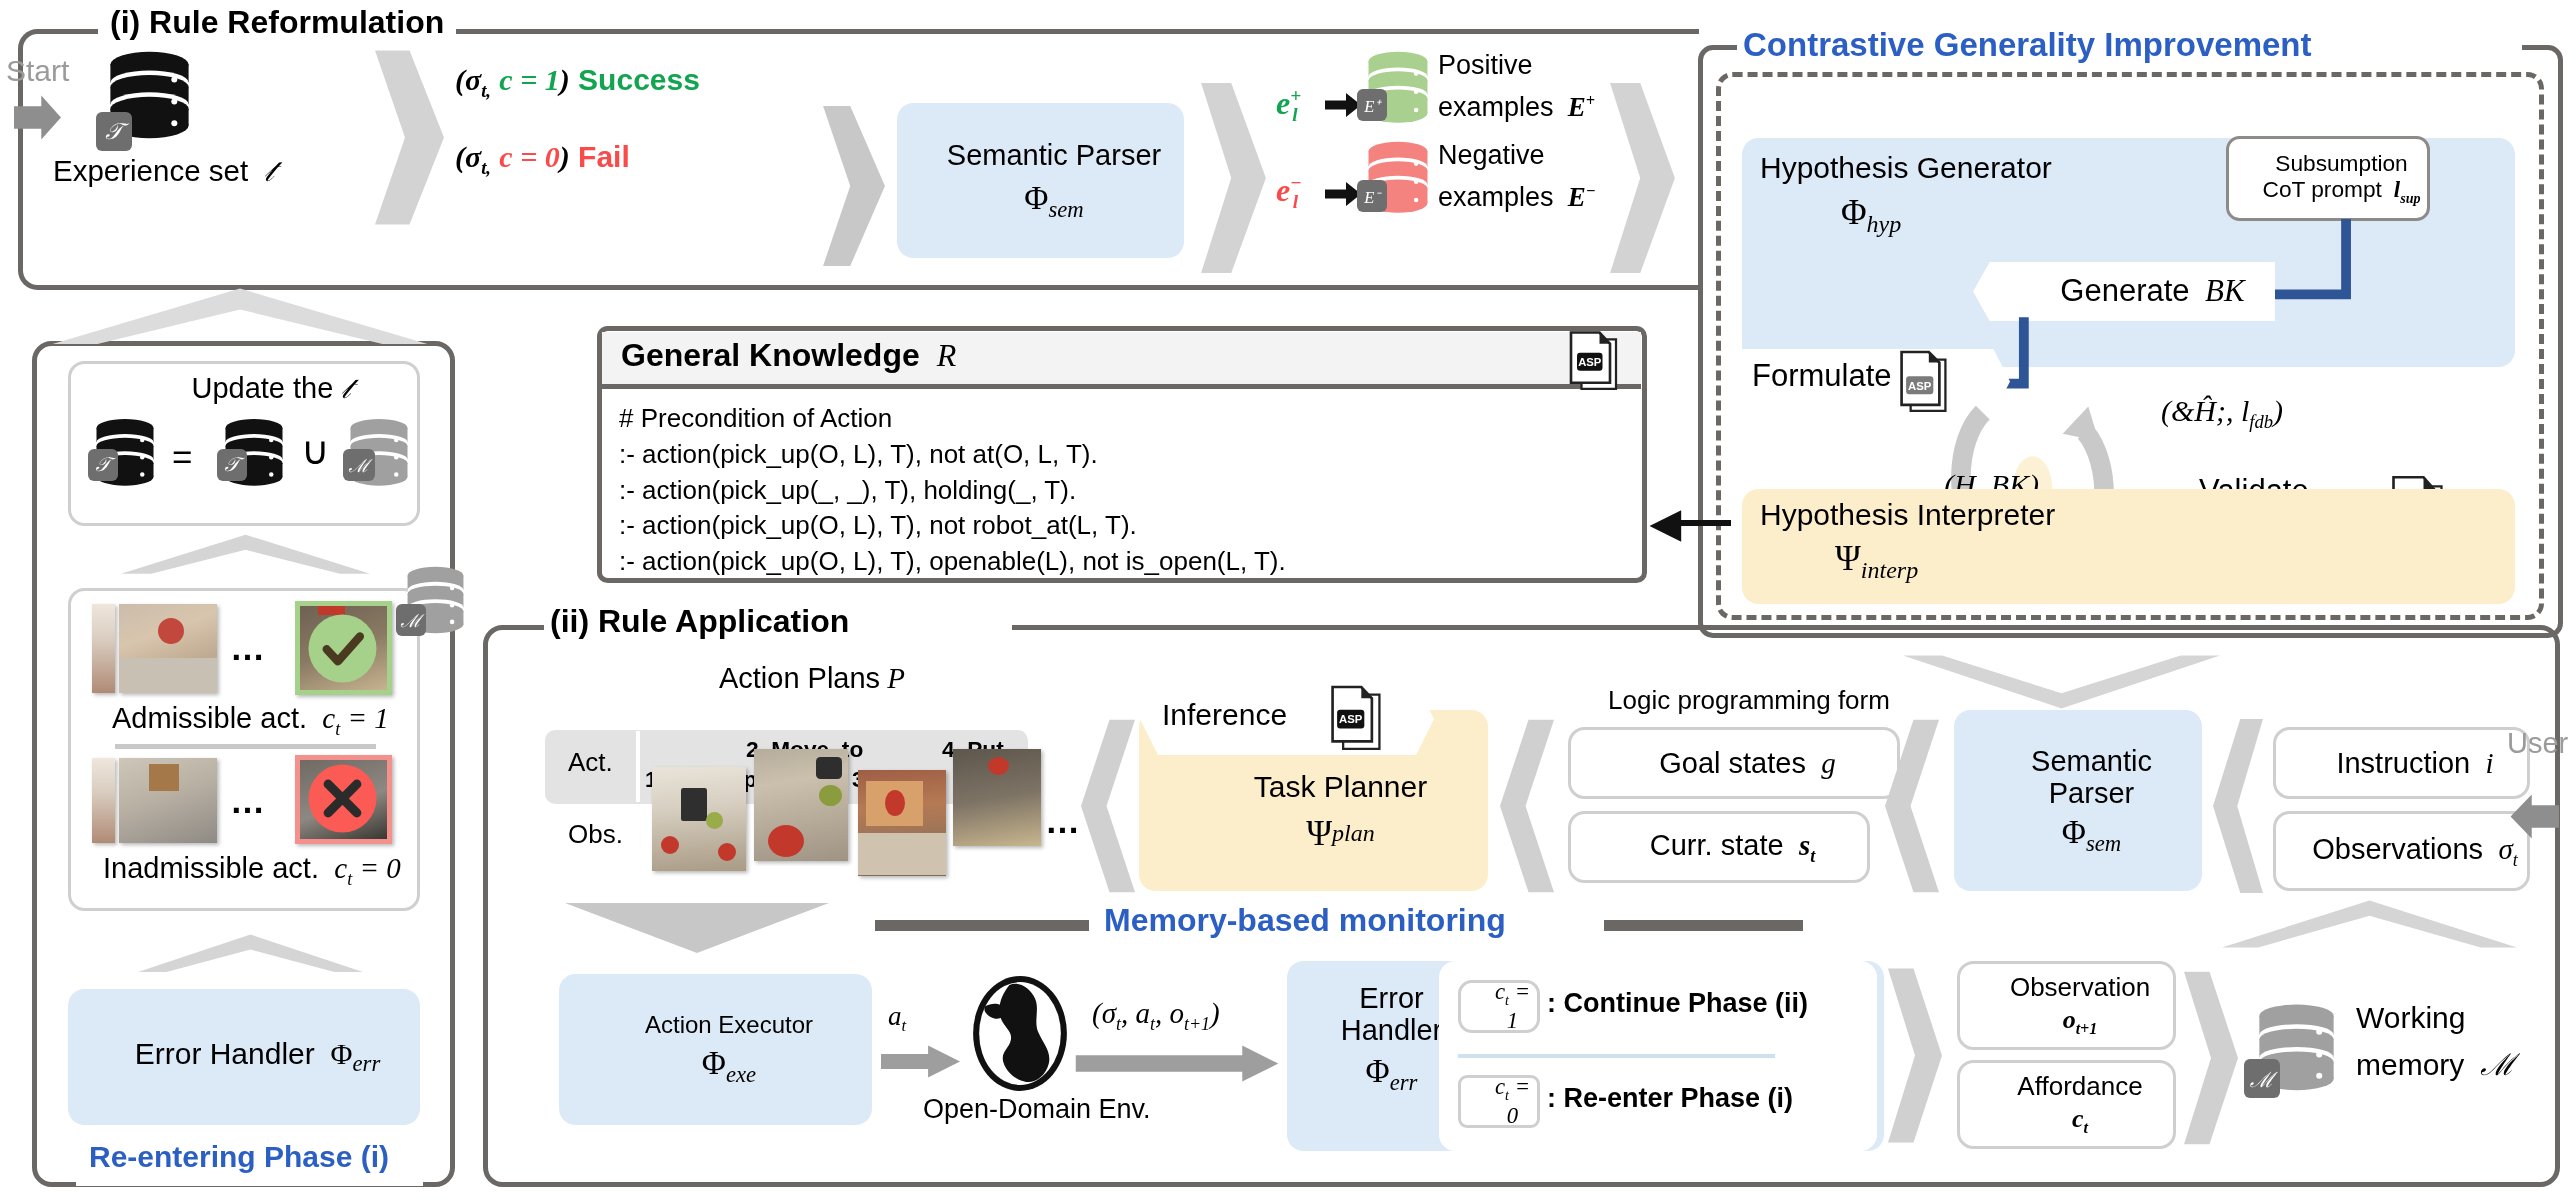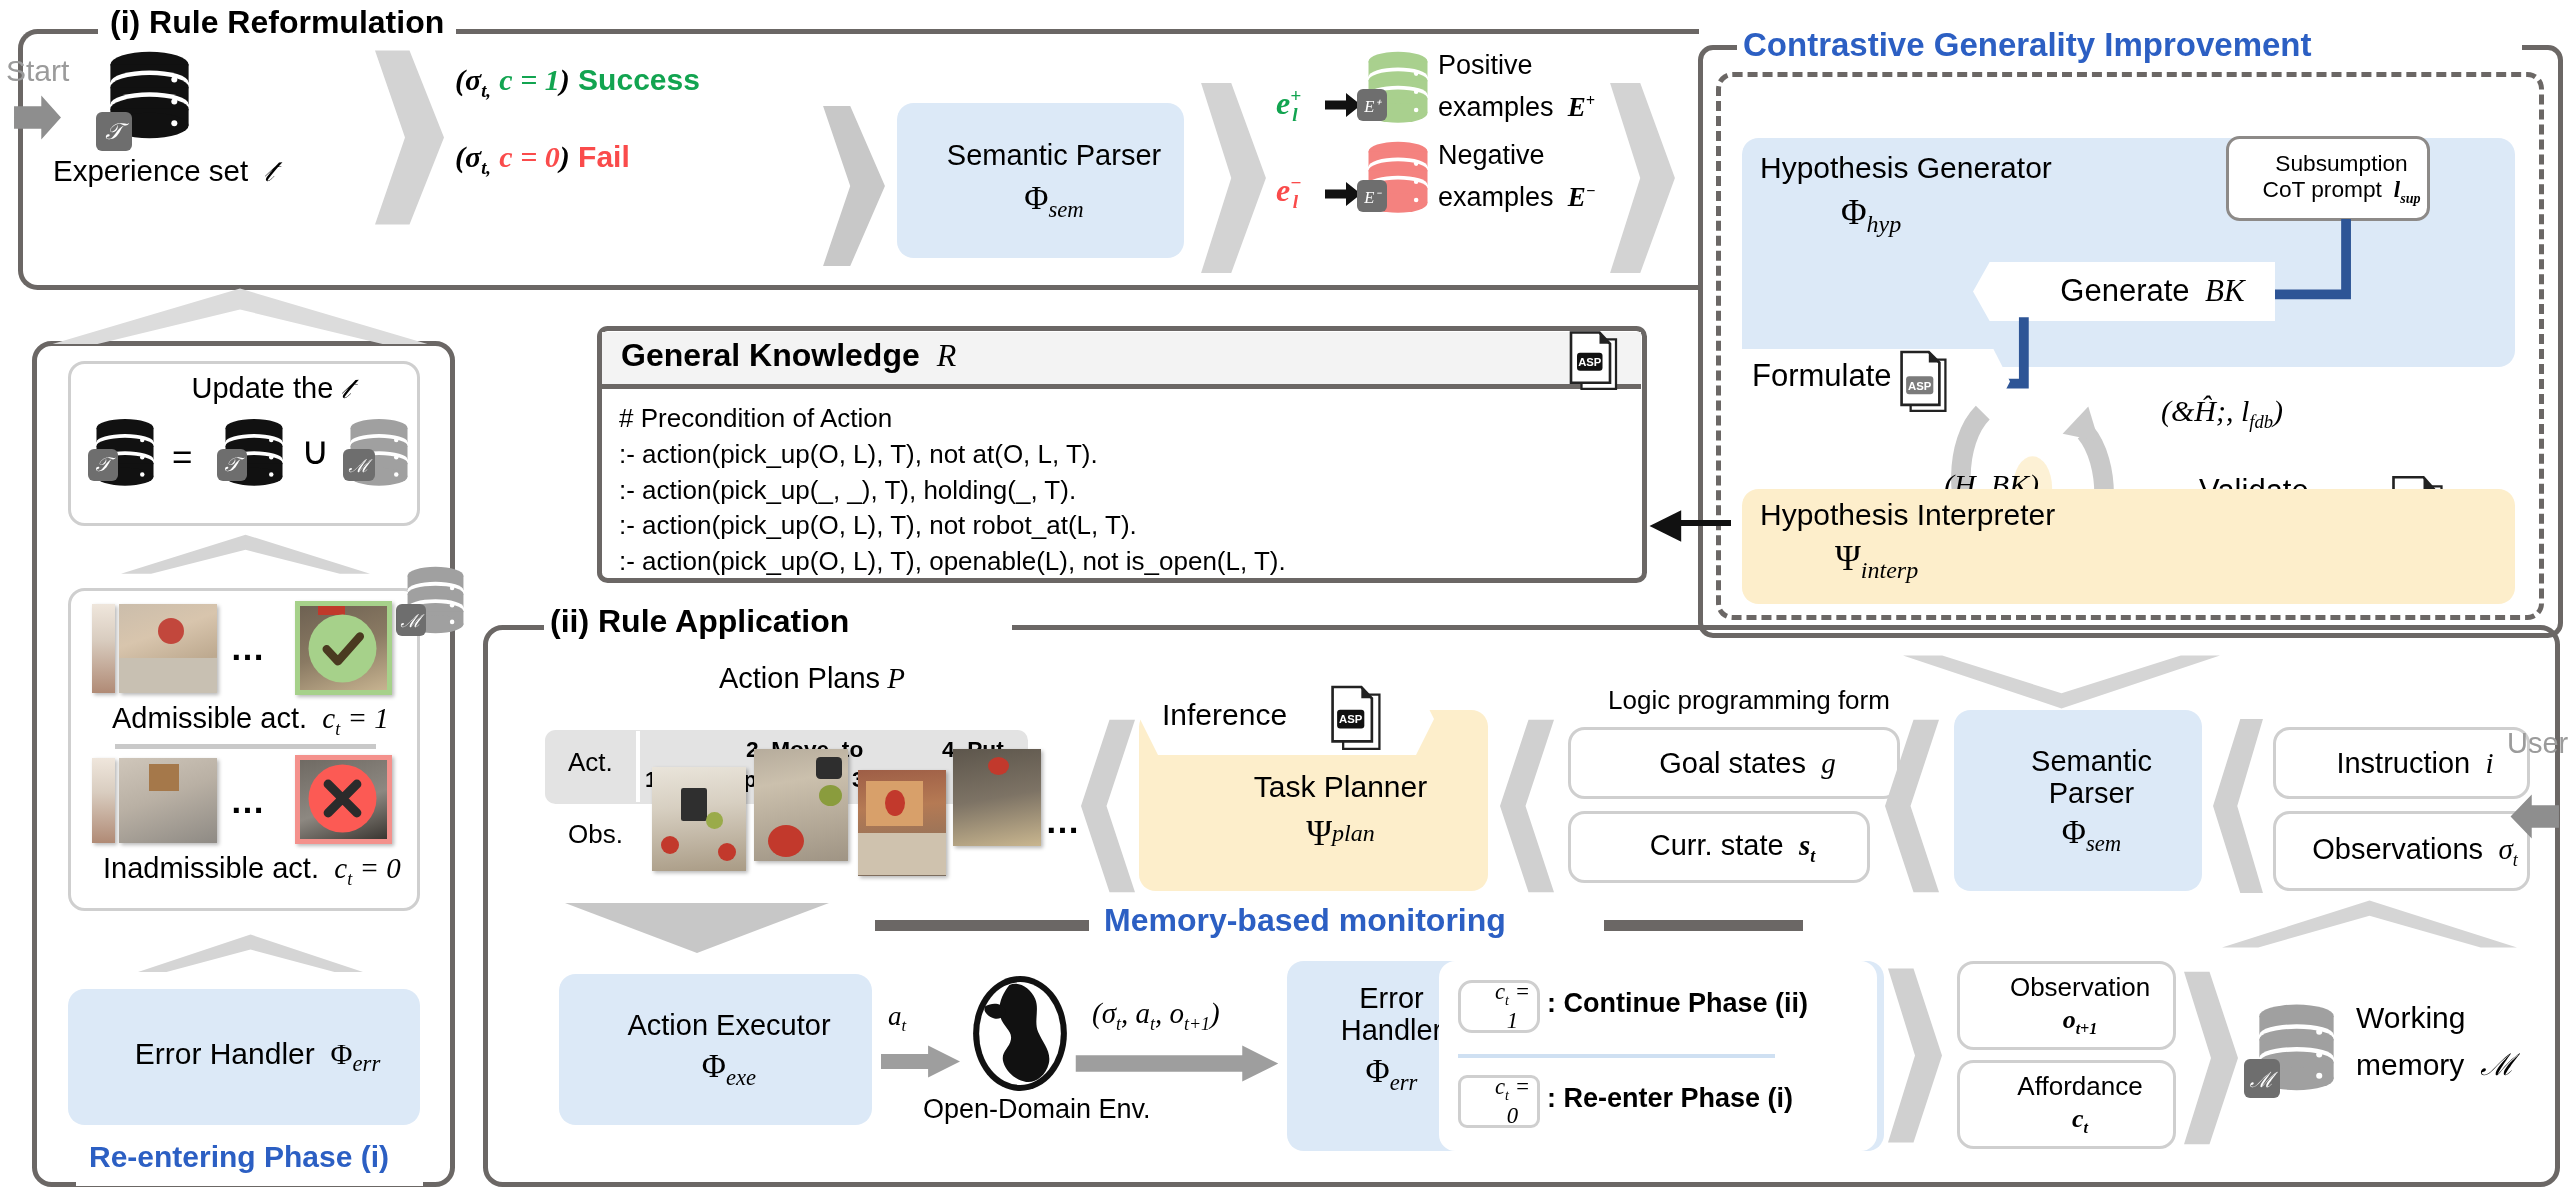--- a/index.html
+++ b/index.html
@@ -597,21 +597,21 @@
       <path d="M0,0 L350,0 L310,0 L175,58 L40,0 Z" fill="#c7c7c7"></path>
       <path d="M0,0 L350,0 L175,66 Z" fill="#c7c7c7"></path>
     </svg>
 </div>
 
 <div class="abs" style="left:875px;top:920px;width:214px;height:10.6px;background:#6b6765;"></div>
 <div class="abs t blue-head" style="left:1104px;top:903px;font-size:32px;white-space:nowrap;">Memory-based monitoring</div>
 <div class="abs" style="left:1604px;top:920px;width:199px;height:10.6px;background:#6b6765;"></div>
 
 <div class="bluebox ctr col" style="left:559px;top:974px;width:313px;height:151px;">
-  <div class="t" style="font-size:29px;">Action Executor</div>
+  <div class="t" style="font-size:24px;">Action Executor</div>
   <div class="t" style="font-size:33px;margin-top:6px;">
     <span style="font-family:'Liberation Serif',serif;">Φ</span><span class="sub" style="font-size:22.7px;">exe</span>
   </div>
 </div>
 
 <div class="abs t italic" style="left:888px;top:1001px;font-size:27px;">a<sub style="font-size:.62em">t</sub></div>
 <div class="abs" style="left:881px;top:1044px;width:79px;height:35px;">
   <svg width="79" height="35" viewBox="0 0 104 46">
       <path d="M0,13 L62,13 L62,2 L104,23 L62,44 L62,33 L0,33 Z" fill="#9e9e9e"></path>
     </svg>

